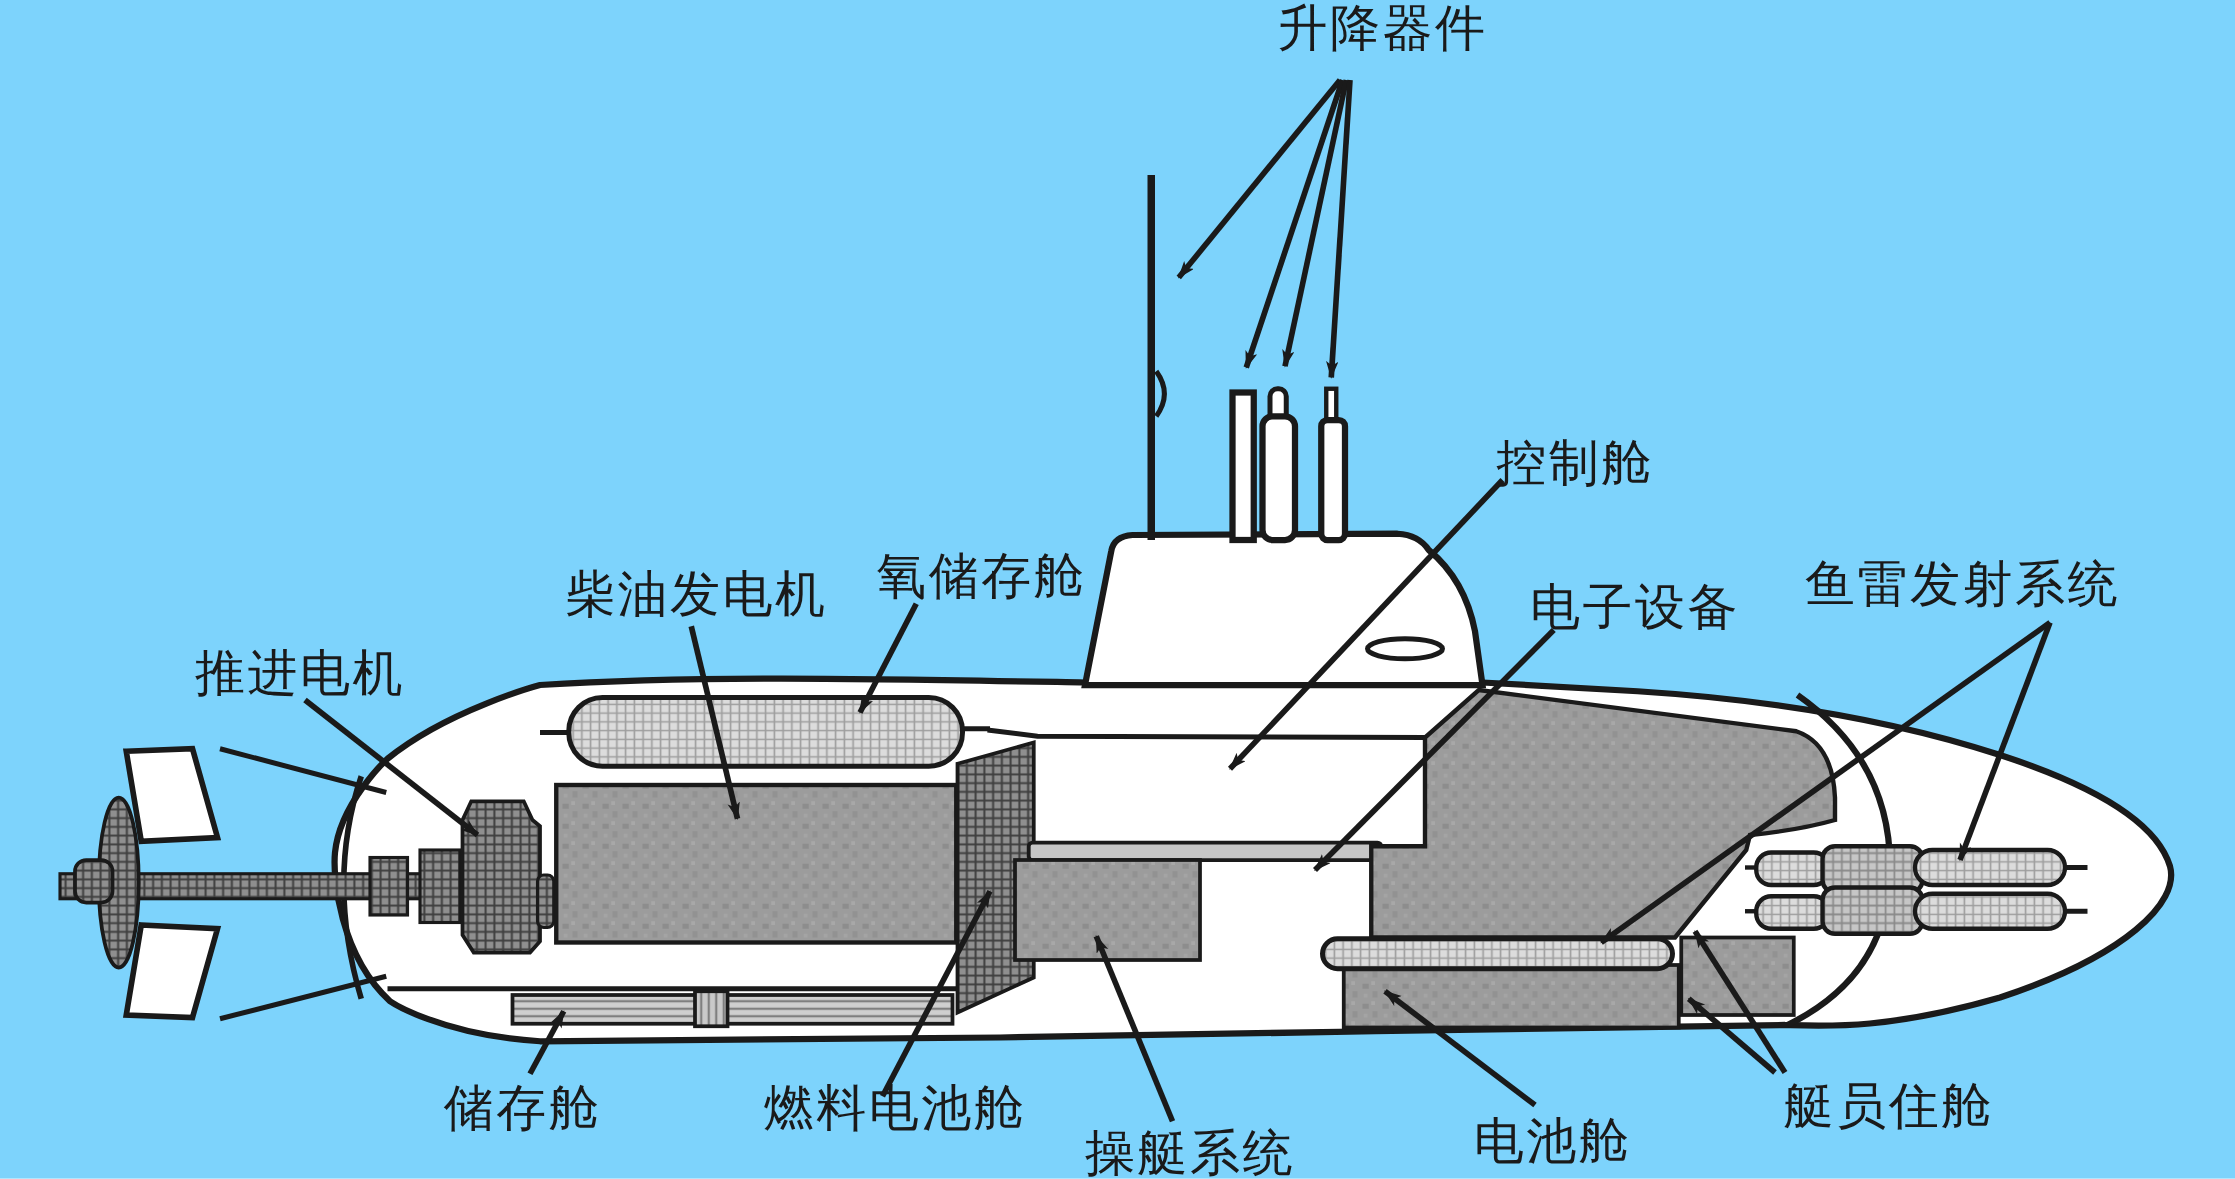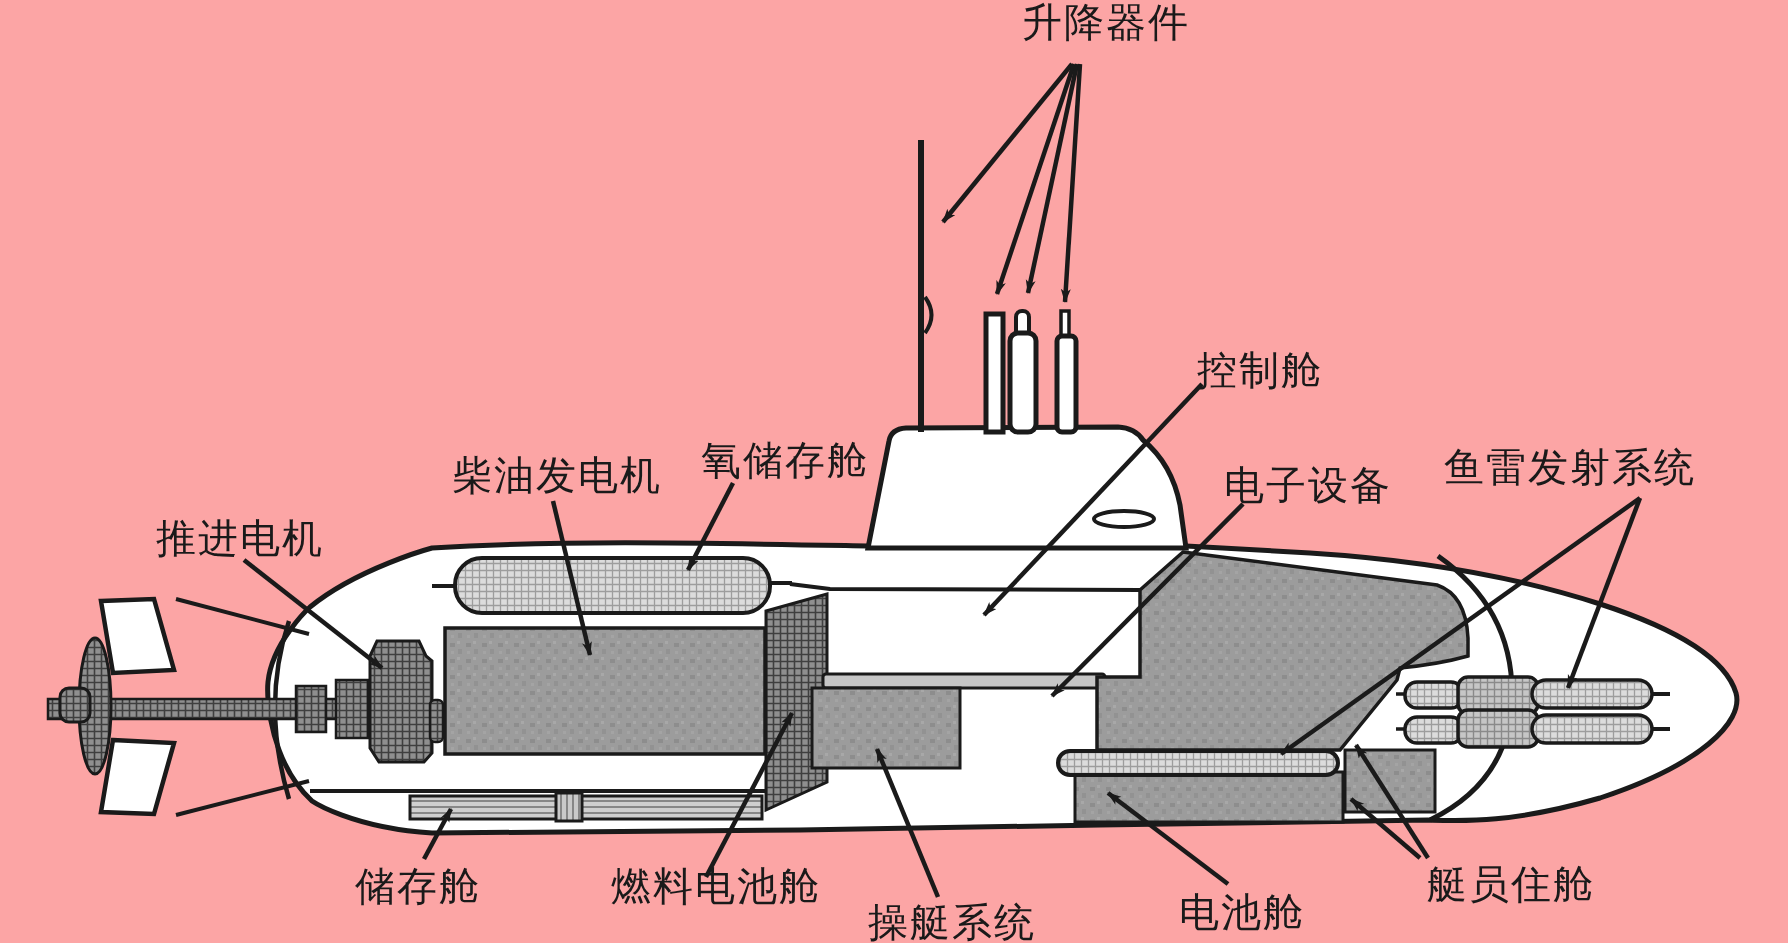--- a/index.html
+++ b/index.html
@@ -1,16 +1,16 @@
 <!DOCTYPE html>
 <html><head>
 <meta charset="utf-8">
 <style>
   html,body{margin:0;padding:0;background:#ffffff;}
-  #stage{position:relative;width:1788px;height:943px;background:#fca5a5;overflow:hidden;
+  #stage{position:relative;width:1788px;height:943px;background:#7dd3fc;overflow:hidden;
          font-family:"Liberation Sans","DejaVu Sans",sans-serif;}
   svg{display:block}
   text.lbl{font-family:"Liberation Sans","DejaVu Sans",sans-serif;
            font-size:40px;fill:#1a1a1a;font-weight:500;letter-spacing:2px;}
 </style>
 </head>
 <body>
 
 <div id="stage">
 <svg width="1788" height="943" viewBox="0 0 1788 943">

